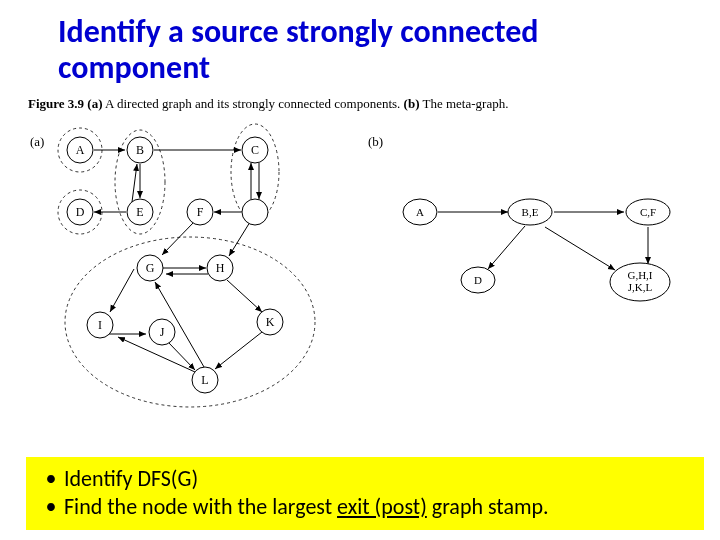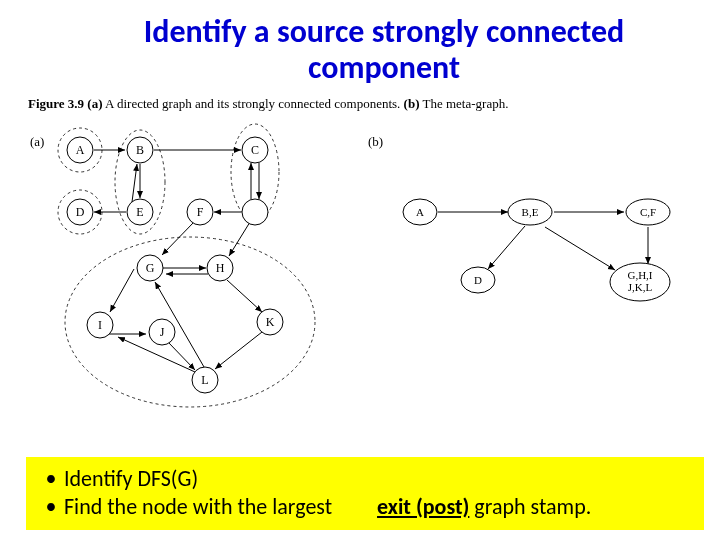--- a/index.html
+++ b/index.html
@@ -9,22 +9,22 @@
     height: 540px;
     background: #fff;
     font-family: Calibri, Arial, sans-serif;
     position: relative;
     overflow: hidden;
   }
   .title {
     color: #0000d0;
     font-size: 32px;
     font-weight: bold;
-    text-align: center;
-    padding: 14px 40px 6px 88px;
+    text-align: left;
+    padding: 14px 40px 6px 58px;
     line-height: 1.12;
   }
   .caption {
     font-family: "Times New Roman", serif;
     font-size: 13px;
     padding: 4px 0 0 28px;
   }
   .caption .bold { font-weight: bold; }
   .figs {
     position: relative;
@@ -46,21 +46,21 @@
     padding: 8px 12px 10px 12px;
     font-size: 22px;
     line-height: 1.25;
   }
   .bullets .row { display: flex; }
   .bullets .dot {
     width: 26px;
     flex: 0 0 26px;
     text-align: center;
   }
-  .under { text-decoration: underline; font-weight: bold; margin-left: 40px; }
+  .under { text-decoration: underline; font-weight: normal; }
 </style>
 </head>
 <body>
 
 <div class="title">
   <span>Identify a source strongly connected</span><br>
   <span>component</span>
 </div>
 
 <div class="caption">

